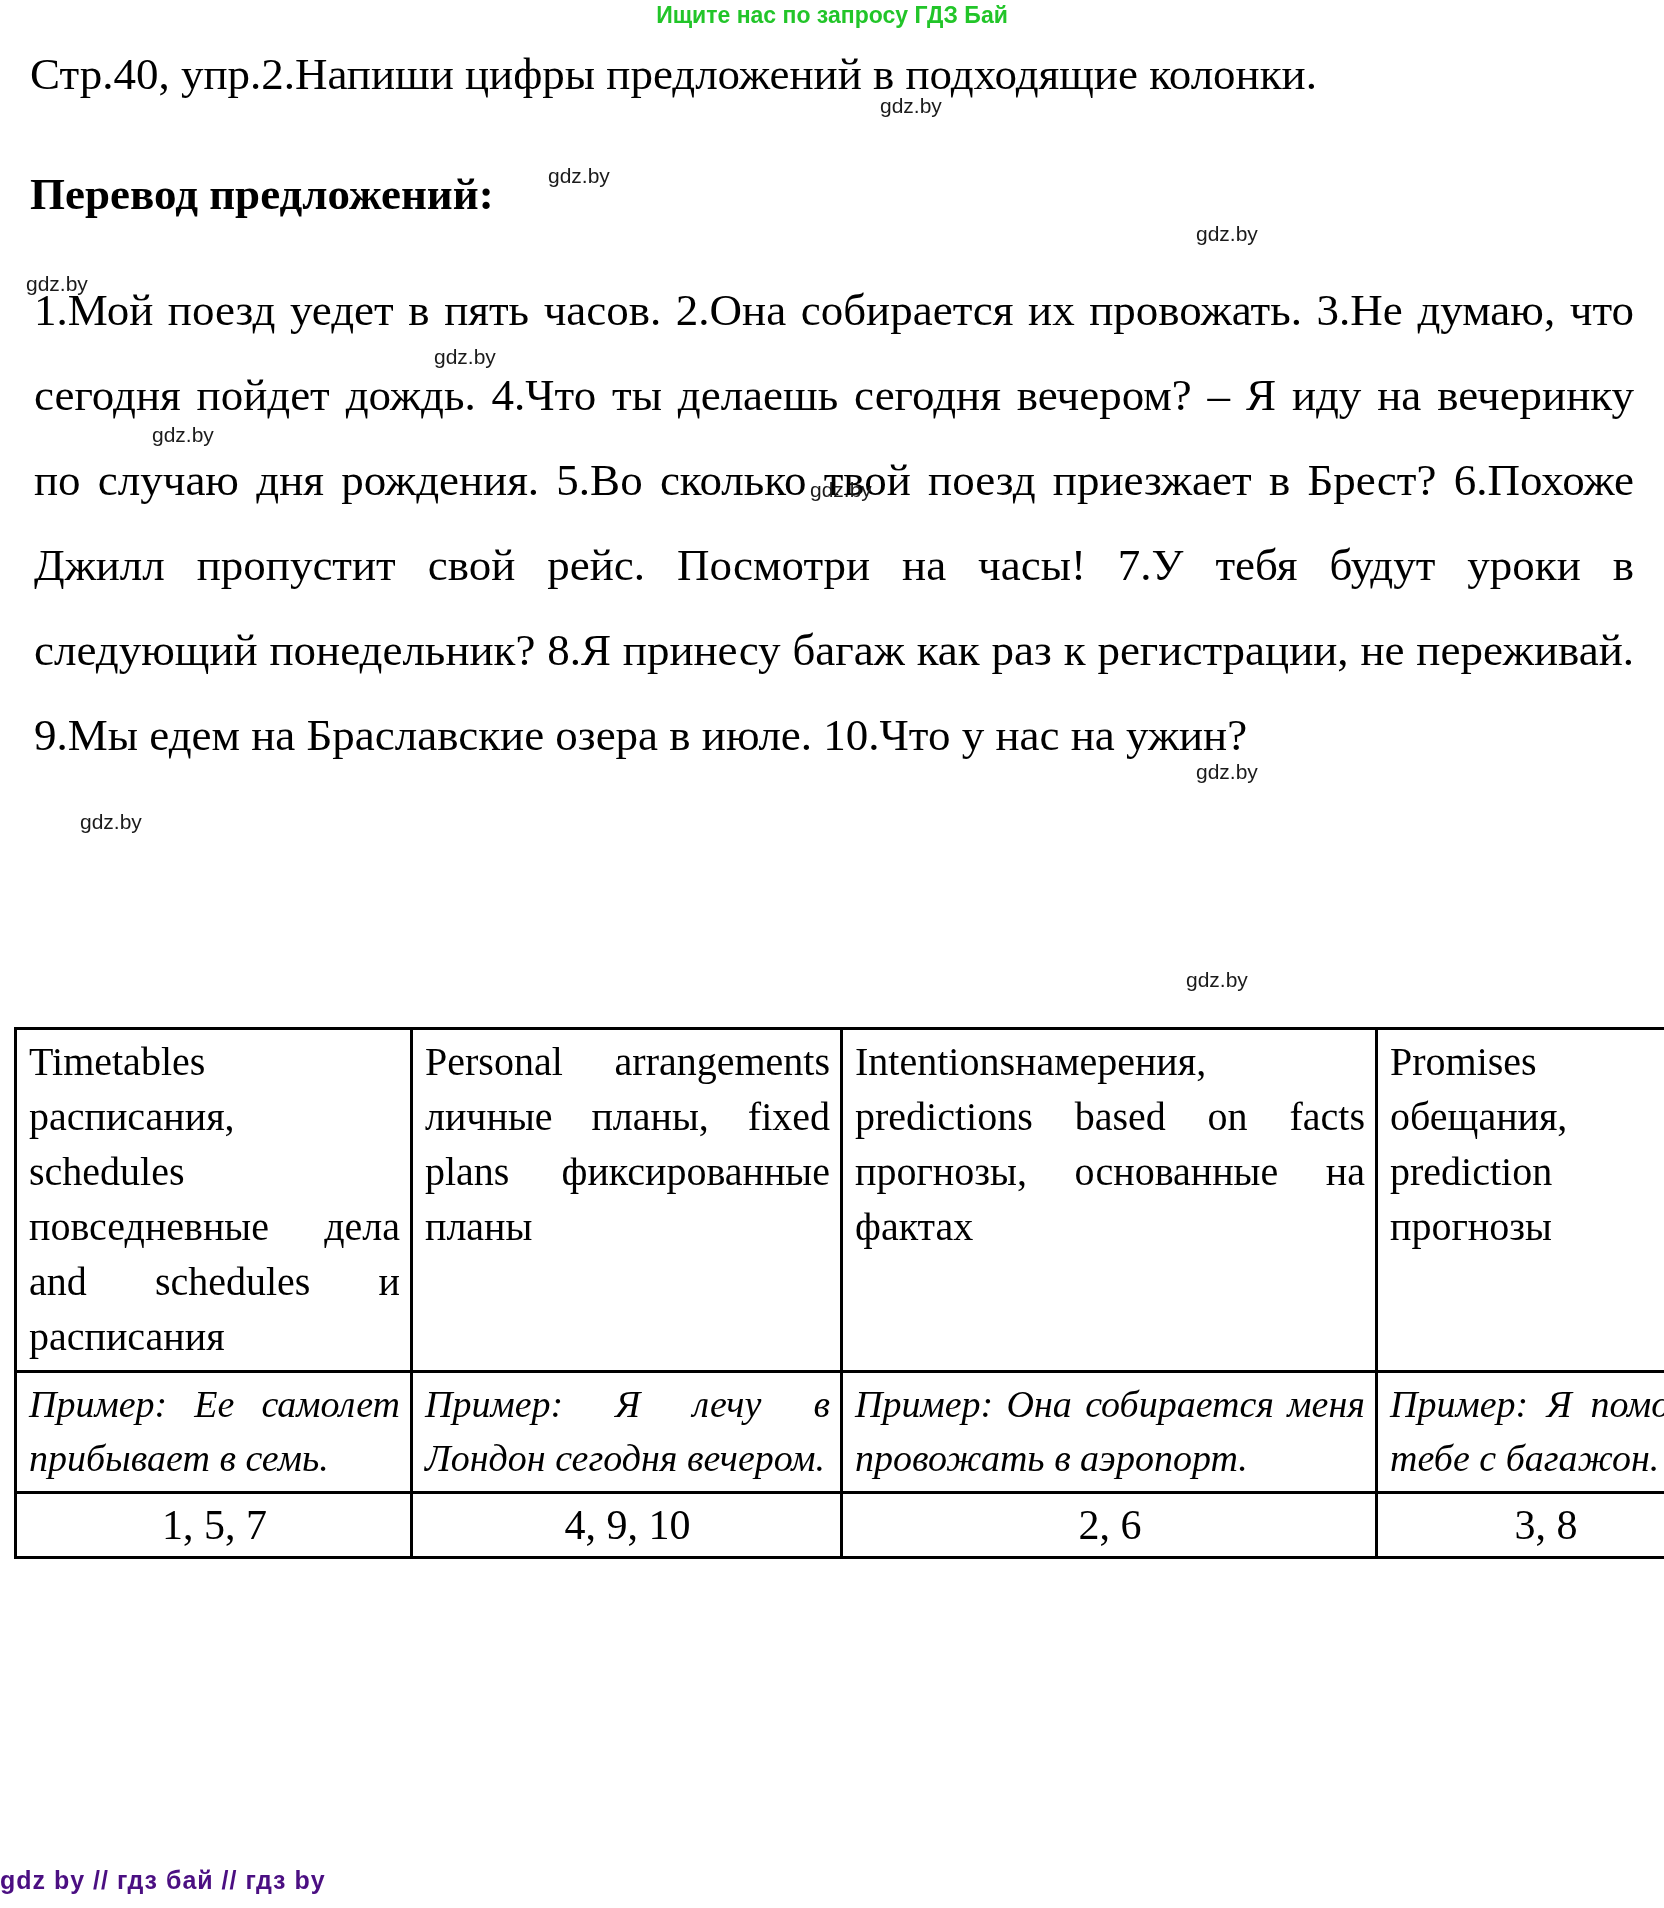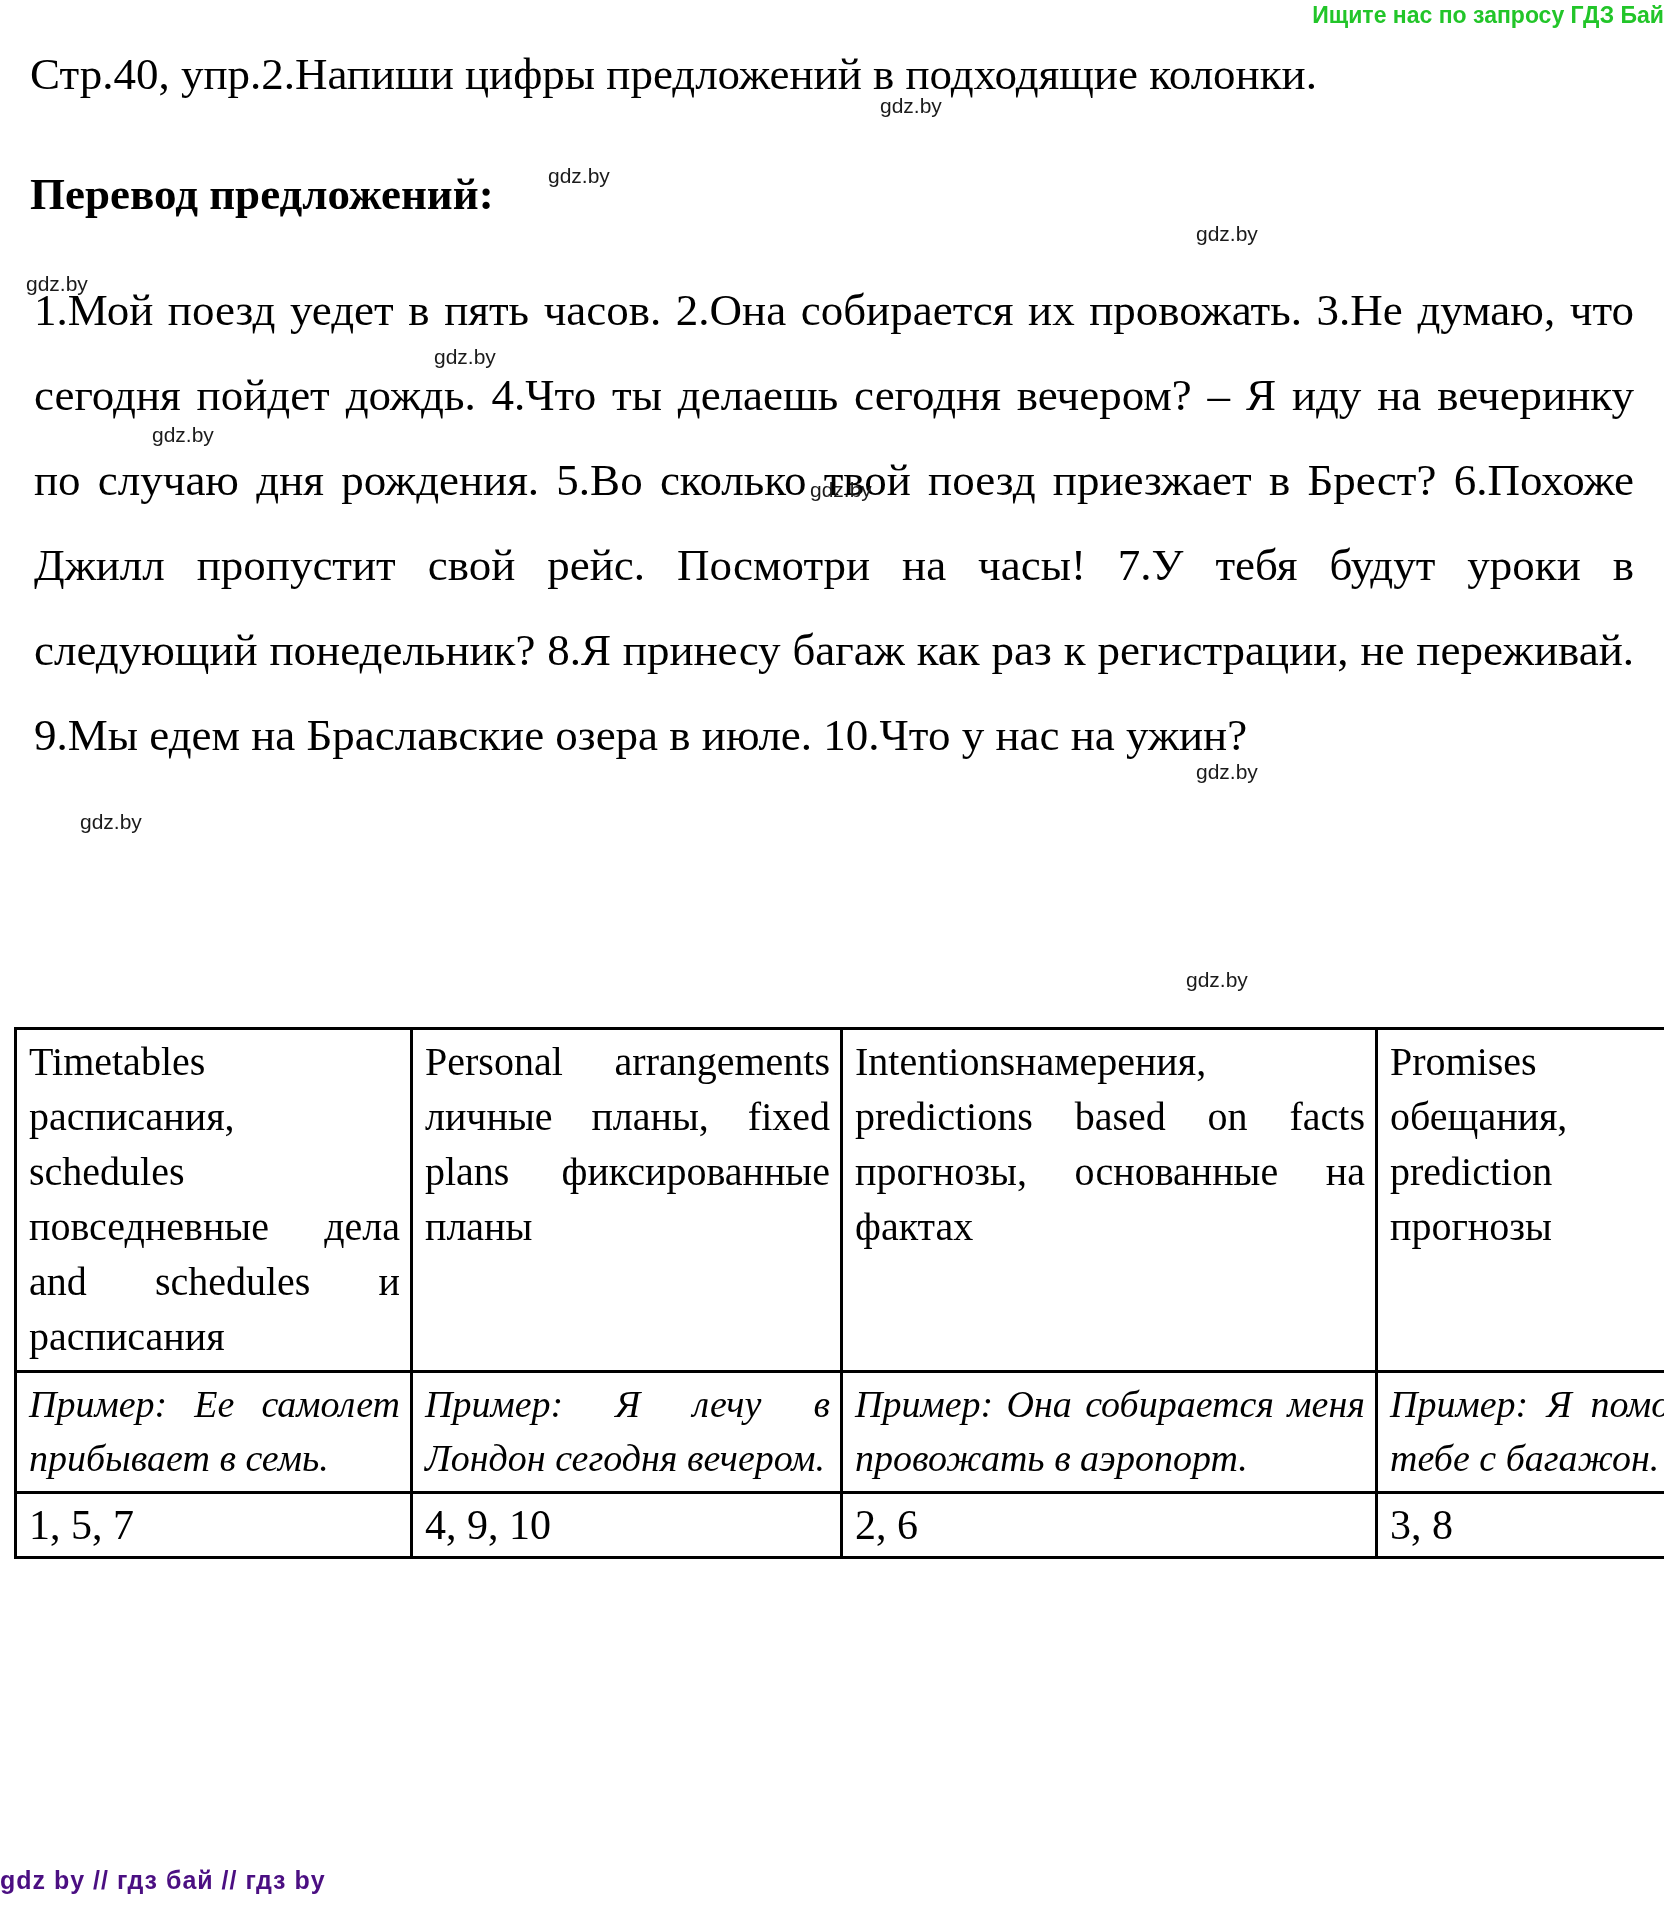--- a/index.html
+++ b/index.html
@@ -15,21 +15,21 @@
     color: #000000;
     overflow: hidden;
   }
 
   
   .promo-banner {
     position: absolute;
     top: 0px;
     left: 0;
     width: 1664px;
-    text-align: right;
+    text-align: center;
     font-family: "Liberation Sans", sans-serif;
     font-size: 23px;
     font-weight: 700;
     color: #22c529;
     letter-spacing: 0px;
     line-height: 30px;
   }
 
   
   .page {
@@ -105,21 +105,21 @@
   .grammar-table td .cellinner { display: block; }
   .grammar-table tr.examples td {
     font-style: italic;
     font-size: 38px;
     line-height: 54px;
   }
   .grammar-table tr.answers td {
     font-style: normal;
     font-size: 42px;
     line-height: 58px;
-    text-align: left;
+    text-align: center;
     padding-top: 2px;
     padding-bottom: 2px;
   }
   .col1 { width: 371px; }
   .col2 { width: 405px; }
   .col3 { width: 510px; }
   .col4 { width: 312px; }
 
   
   .footer {

